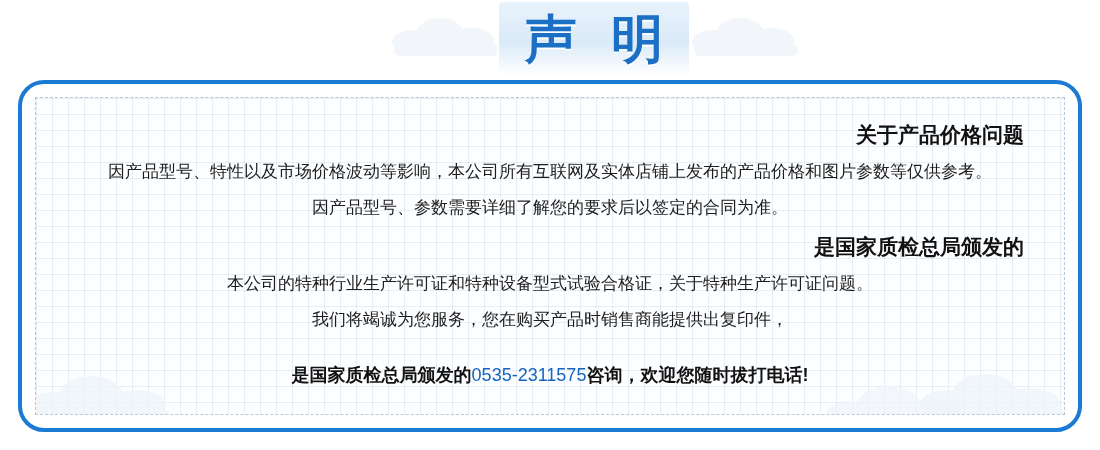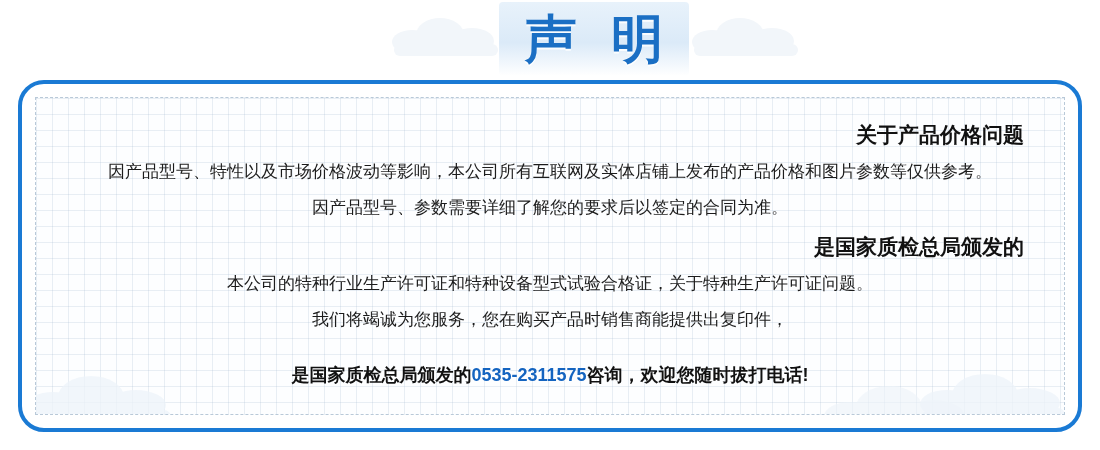--- a/index.html
+++ b/index.html
@@ -159,21 +159,21 @@
   .footer-line {
     margin-top: 22px;
     font-size: 18px;
     font-weight: bold;
     color: #111111;
     line-height: 30px;
     white-space: nowrap;
   }
   .phone {
     color: #1464c0;
-    font-weight: bold;
+    font-weight: normal;
   }
 </style>
 </head>
 <body>
 
 <div class="page">
 
   <div class="title-band">
     <div class="cloud-group cg-left">
       <div class="cloud c1"></div>

